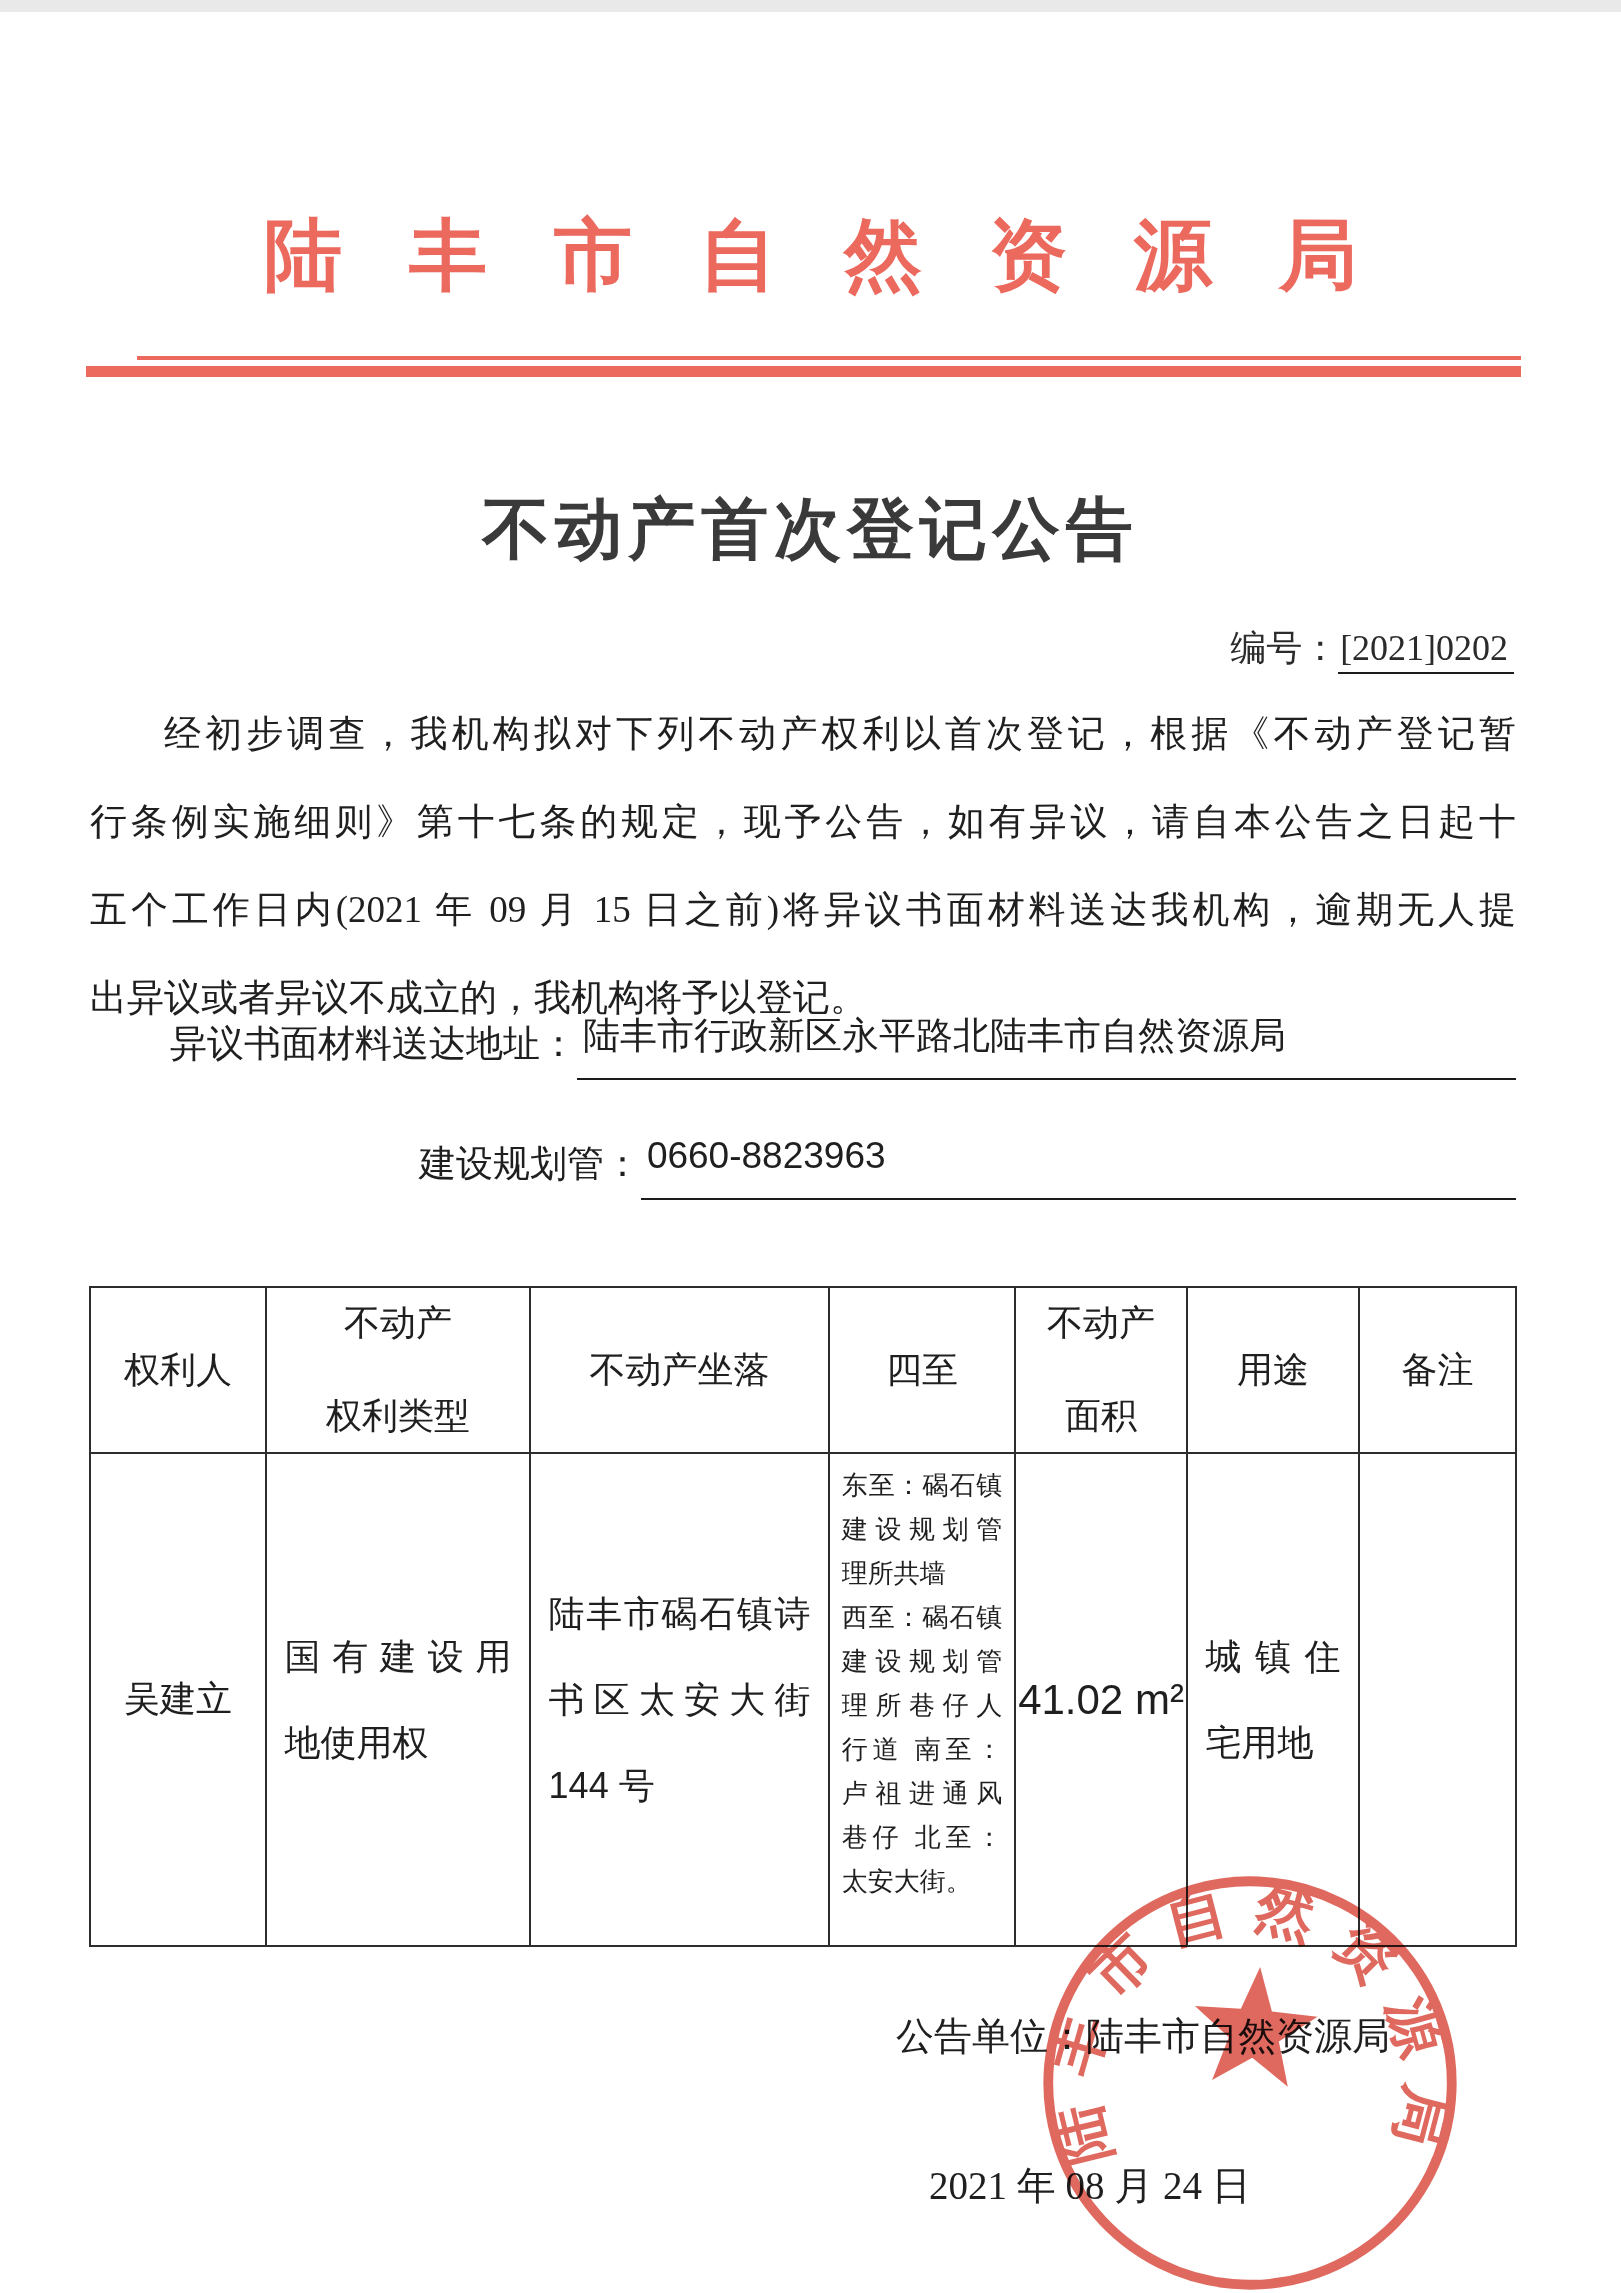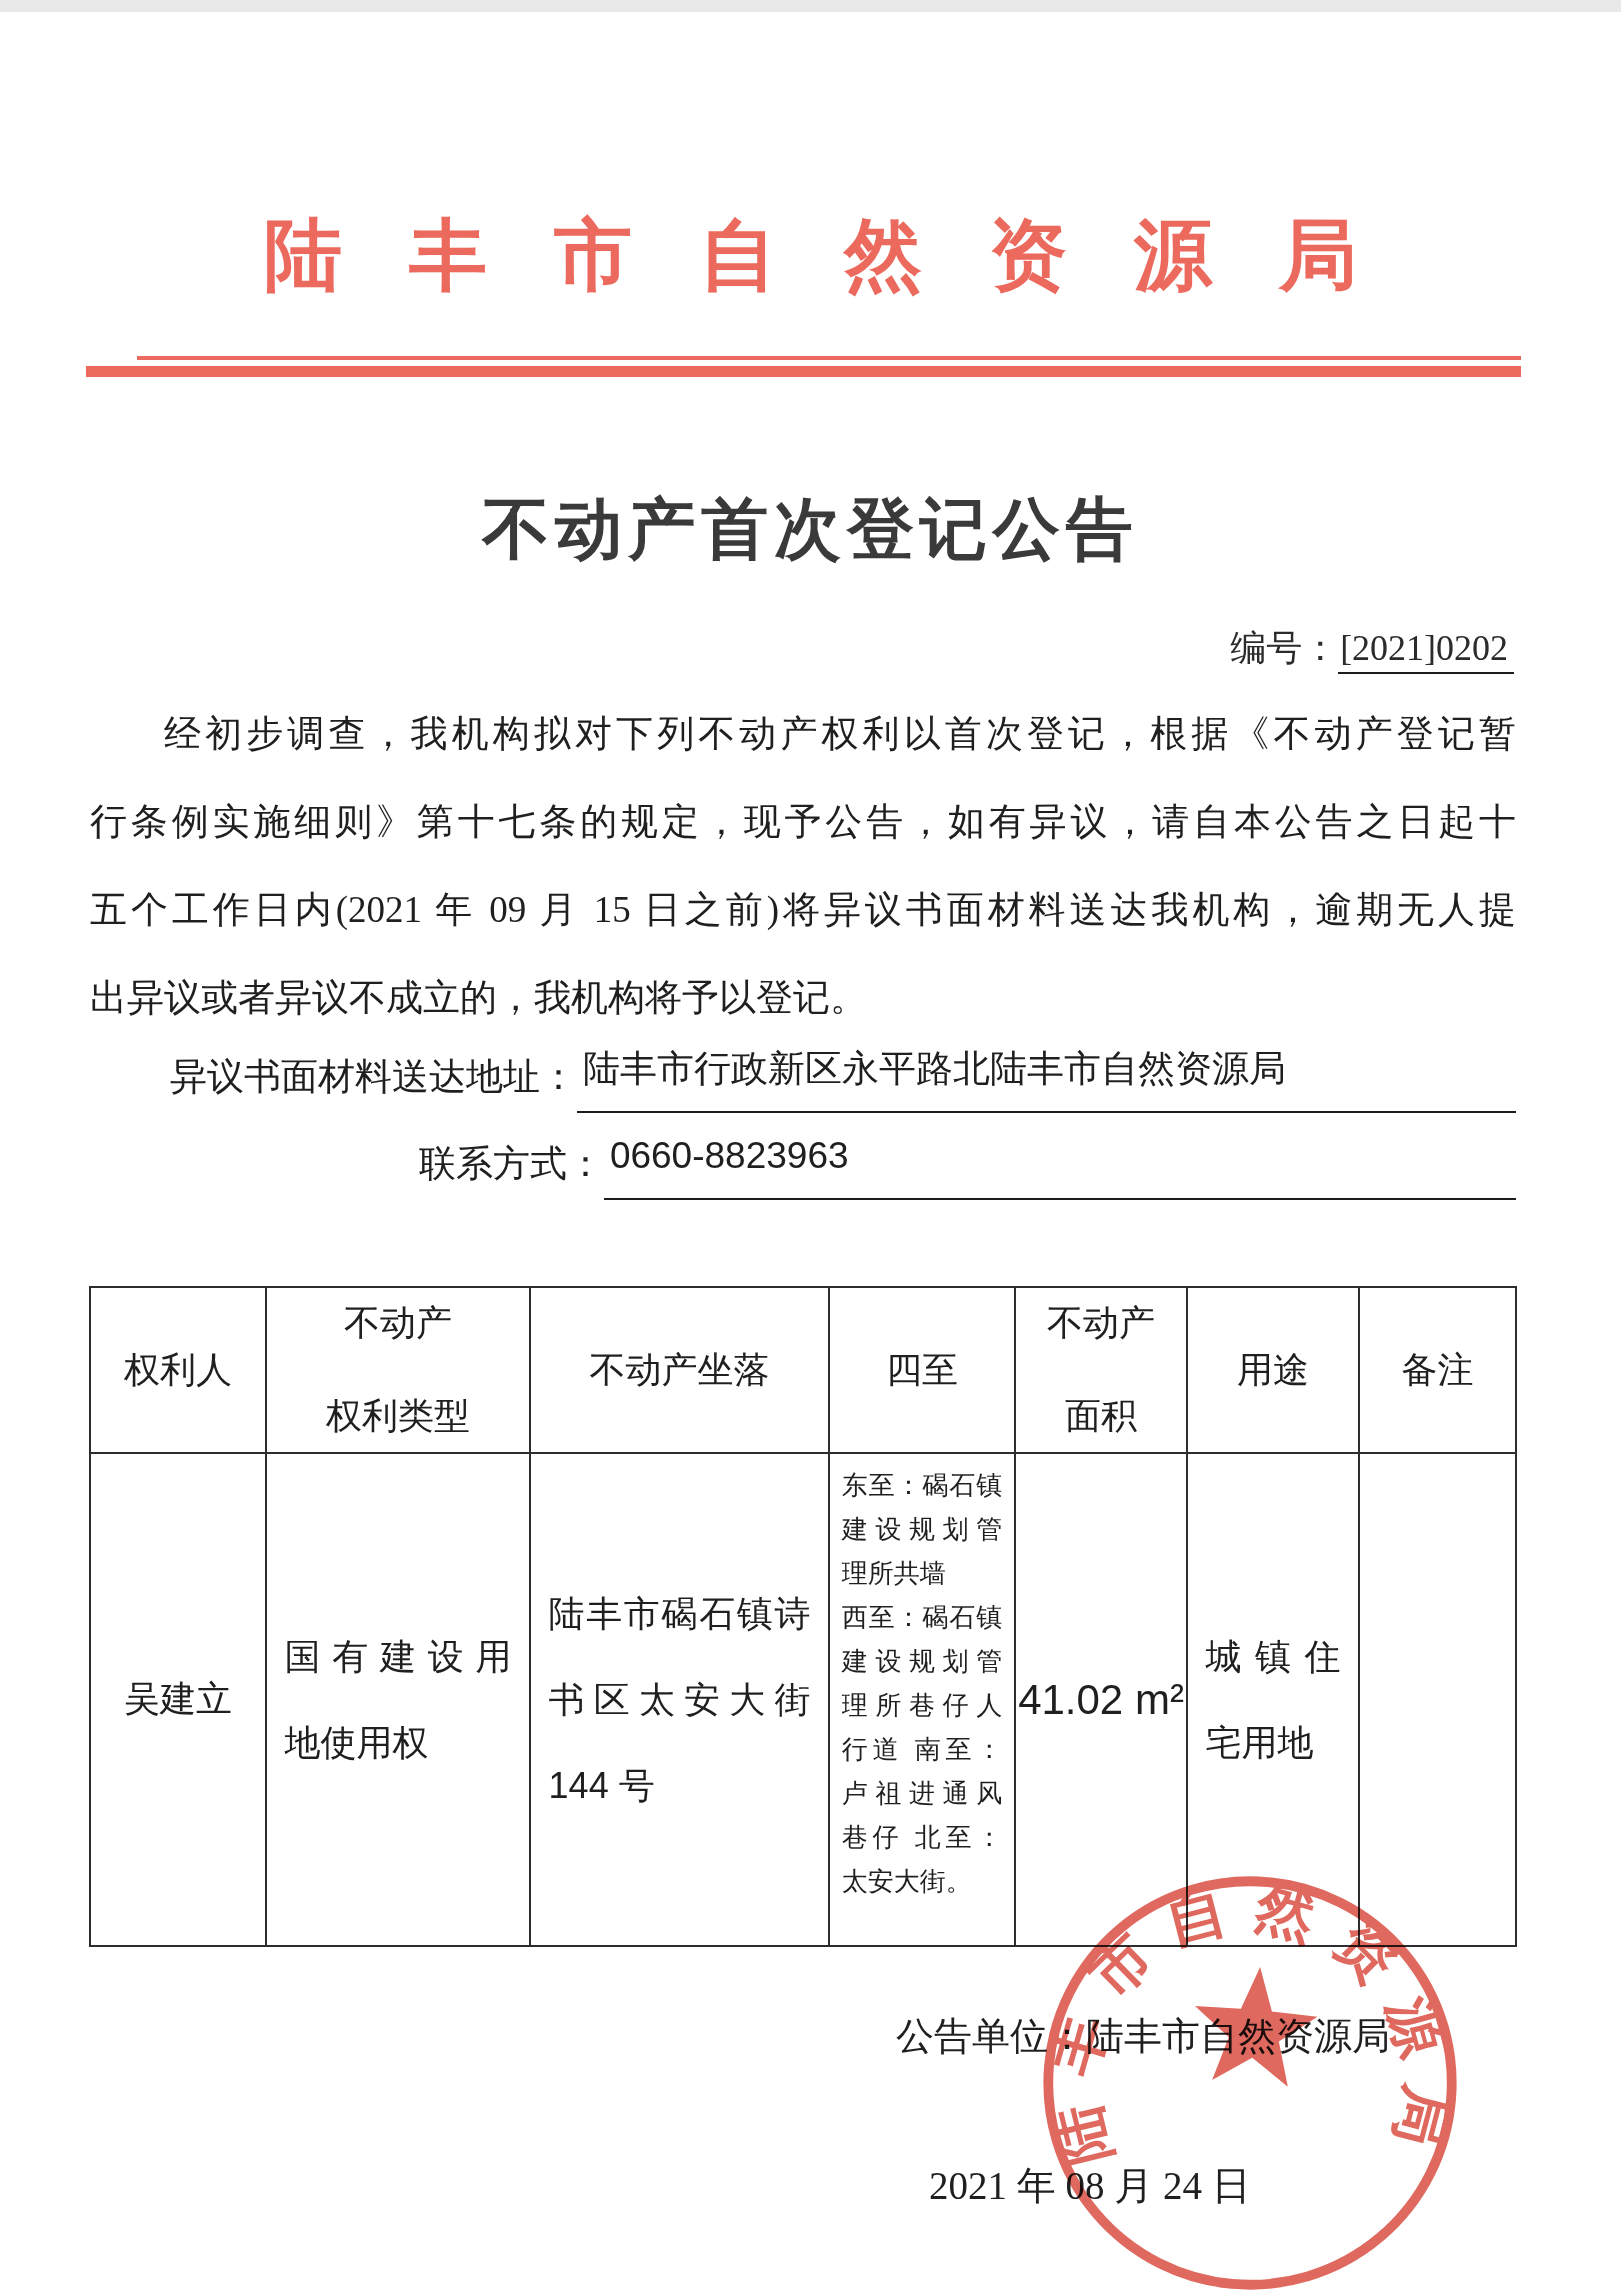--- a/index.html
+++ b/index.html
@@ -57,21 +57,21 @@
   }
   .para .pline.first{text-indent:2em;}
   .para .pline.last{text-align-last:left;}
   
   .field-line{
     position:absolute;left:90px;width:1426px;
     font-size:37px;color:#1f1f1f;
     display:flex;align-items:flex-end;
     height:78px;line-height:73px;white-space:nowrap;
   }
-  .field-line.addr{top:1023px;}
+  .field-line.addr{top:990px;}
   .field-line.addr .label{margin-left:80px;}
   .field-line.contact{top:1110px;}
   .field-line.contact .label{margin-left:329px;}
   .field-line .value{
     flex:1 1 auto;
     border-bottom:2.9px solid #1c1c1c;
     padding:0 3.9px 5.9px 5.9px;
   }
   
   table.reg{
@@ -151,21 +151,21 @@
     <div class="pline">五个工作日内(2021 年 09 月 15 日之前)将异议书面材料送达我机构，逾期无人提</div>
     <div class="pline last">出异议或者异议不成立的，我机构将予以登记。</div>
   </div>
 
   <div class="field-line addr">
     <span class="label">异议书面材料送达地址：</span>
     <span class="value">陆丰市行政新区永平路北陆丰市自然资源局</span>
   </div>
 
   <div class="field-line contact">
-    <span class="label">联系方式：</span>
+    <span class="label">建设规划管：</span>
     <span class="value num">0660-8823963</span>
   </div>
 
   <table class="reg">
     <colgroup>
       <col style="width:176px">
         <col style="width:264px">
         <col style="width:299px">
       <col style="width:186px">
         <col style="width:172px">

